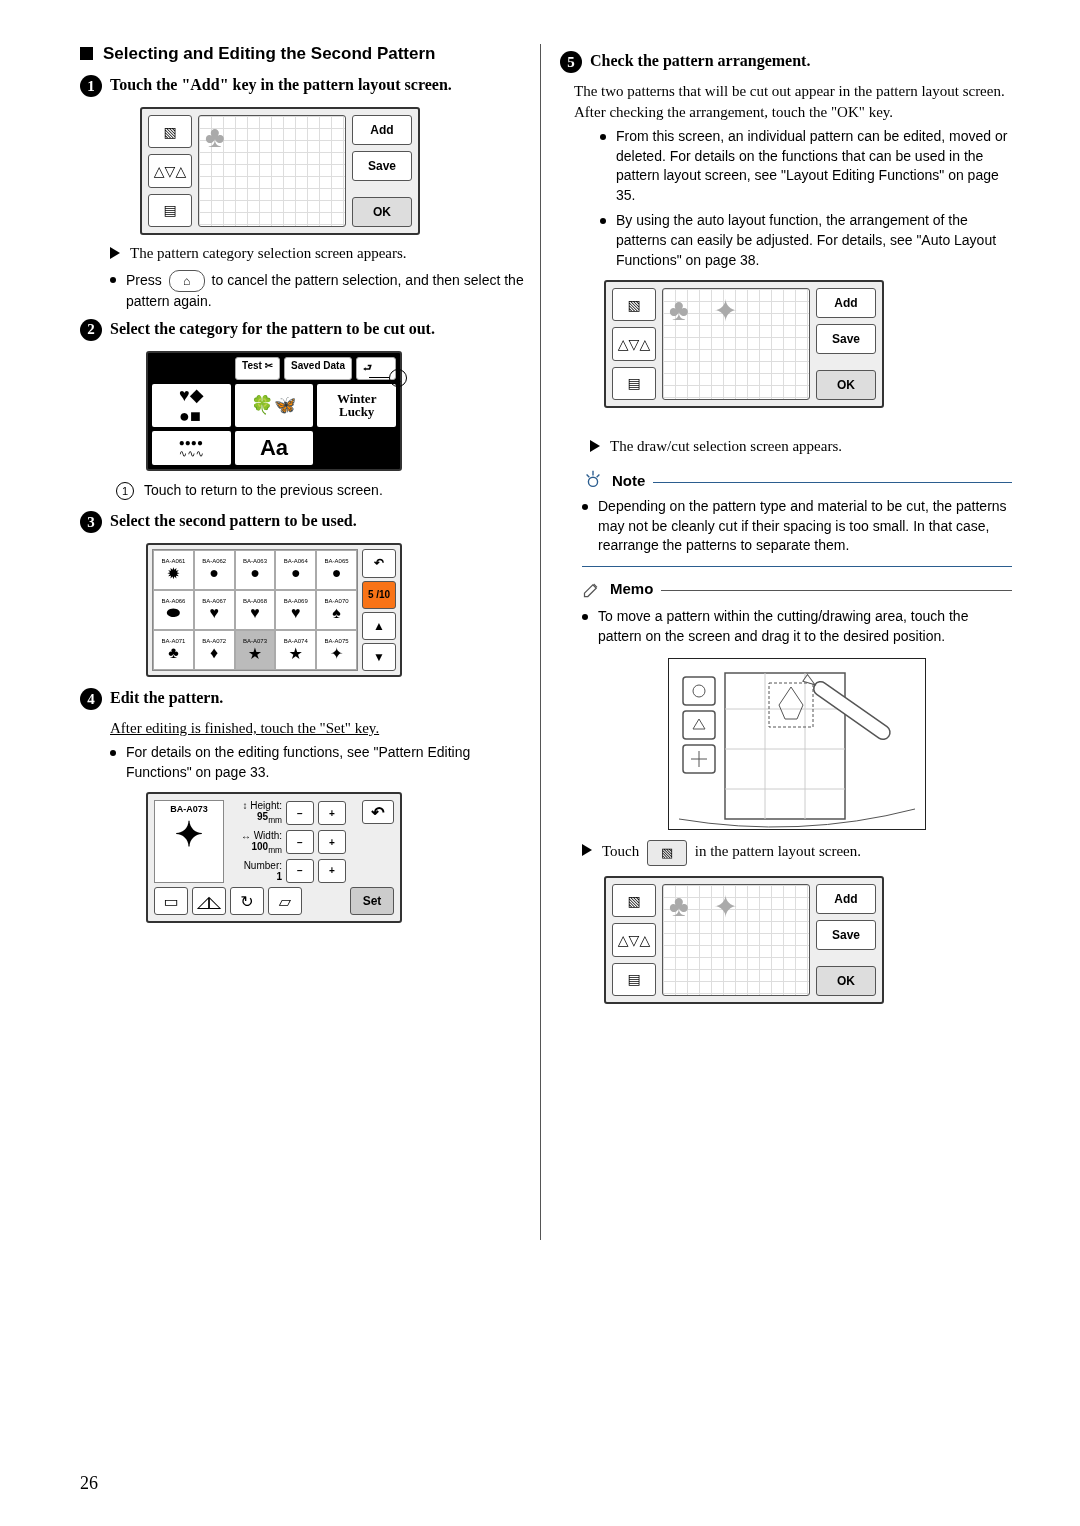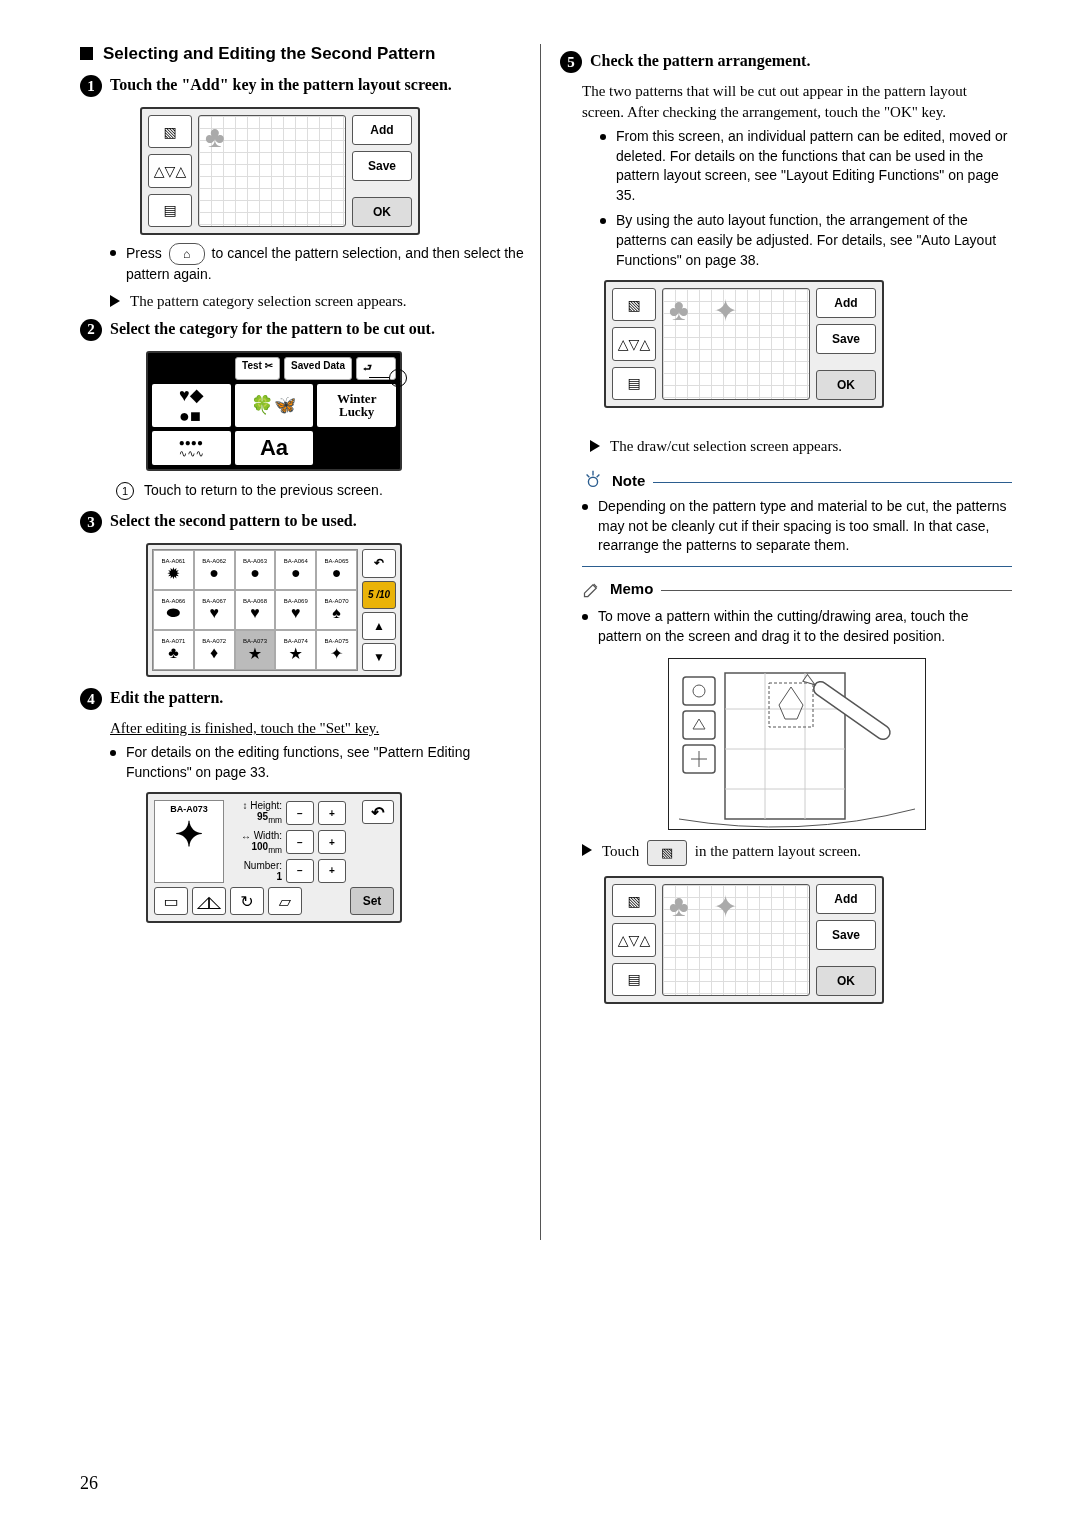--- a/index.html
+++ b/index.html
@@ -235,31 +235,31 @@
         <div class="layout-right">
           <div class="rbtn">Add</div>
           <div class="rbtn">Save</div>
           <div class="spacer"></div>
           <div class="rbtn" style="background:#ddd;">OK</div>
         </div>
       </div>
 
       <ul class="body-list">
         <li>
+            <span class="arrow-sm"></span>
+            <span>The pattern category selection screen appears.</span>
+          </li>
+        <li>
             <span class="dot-b"></span>
           <span class="para-sans">
             <span>Press</span>
             <span class="home-key">⌂</span>
             <span>to cancel the pattern selection, and then select the pattern again.</span>
           </span>
         </li>
-        <li>
-            <span class="arrow-sm"></span>
-            <span>The pattern category selection screen appears.</span>
-          </li>
       </ul>
 
       <div class="step">
         <div class="step-num">2</div>
         <div class="step-title">Select the category for the pattern to be cut out.</div>
       </div>
 
       <div style="position:relative; width:231px; margin-left:66px;">
         <div class="screen cat-screen">
           <div class="cat-top">
@@ -355,21 +355,21 @@
               <span>BA-A074</span>
               <span style="font-size:16px;">★</span>
             </div>
           <div class="grid-cell">
               <span>BA-A075</span>
               <span style="font-size:16px;">✦</span>
             </div>
         </div>
         <div class="grid-side">
           <div class="gs-btn">↶</div>
-          <div class="gs-btn" style="background:#eab308;font-size:10px;font-style:italic;">5 /10</div>
+          <div class="gs-btn" style="background:#f97316;font-size:10px;">5 /10</div>
           <div class="gs-btn">▲</div>
           <div class="gs-btn">▼</div>
         </div>
       </div>
 
       <div class="step" style="margin-top:10px;">
         <div class="step-num">4</div>
         <div class="step-title">Edit the pattern.</div>
       </div>
 
@@ -419,21 +419,21 @@
 
     </div>
 
     <div class="col">
 
       <div class="step">
         <div class="step-num">5</div>
         <div class="step-title">Check the pattern arrangement.</div>
       </div>
 
-      <div class="body-text" style="margin-left:22px;">The two patterns that will be cut out appear in the pattern layout screen. After checking the arrangement, touch the "OK" key.</div>
+      <div class="body-text" style="margin-left:14px;">The two patterns that will be cut out appear in the pattern layout screen. After checking the arrangement, touch the "OK" key.</div>
 
       <ul class="body-list" style="margin-left:40px;">
         <li>
             <span class="dot-b"></span>
             <span class="para-sans">From this screen, an individual pattern can be edited, moved or deleted. For details on the functions that can be used in the pattern layout screen, see "Layout Editing Functions" on page 35.</span>
           </li>
         <li>
             <span class="dot-b"></span>
             <span class="para-sans">By using the auto layout function, the arrangement of the patterns can easily be adjusted. For details, see "Auto Layout Functions" on page 38.</span>
           </li>

